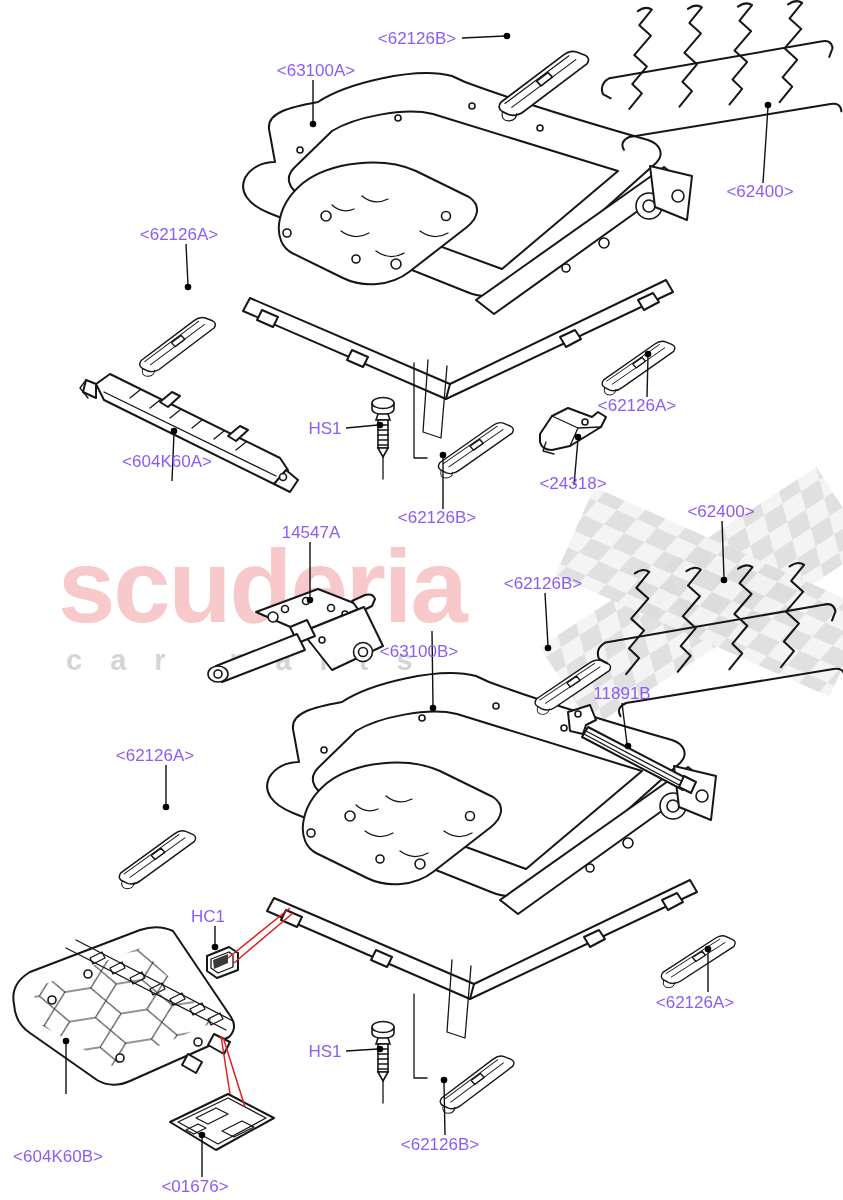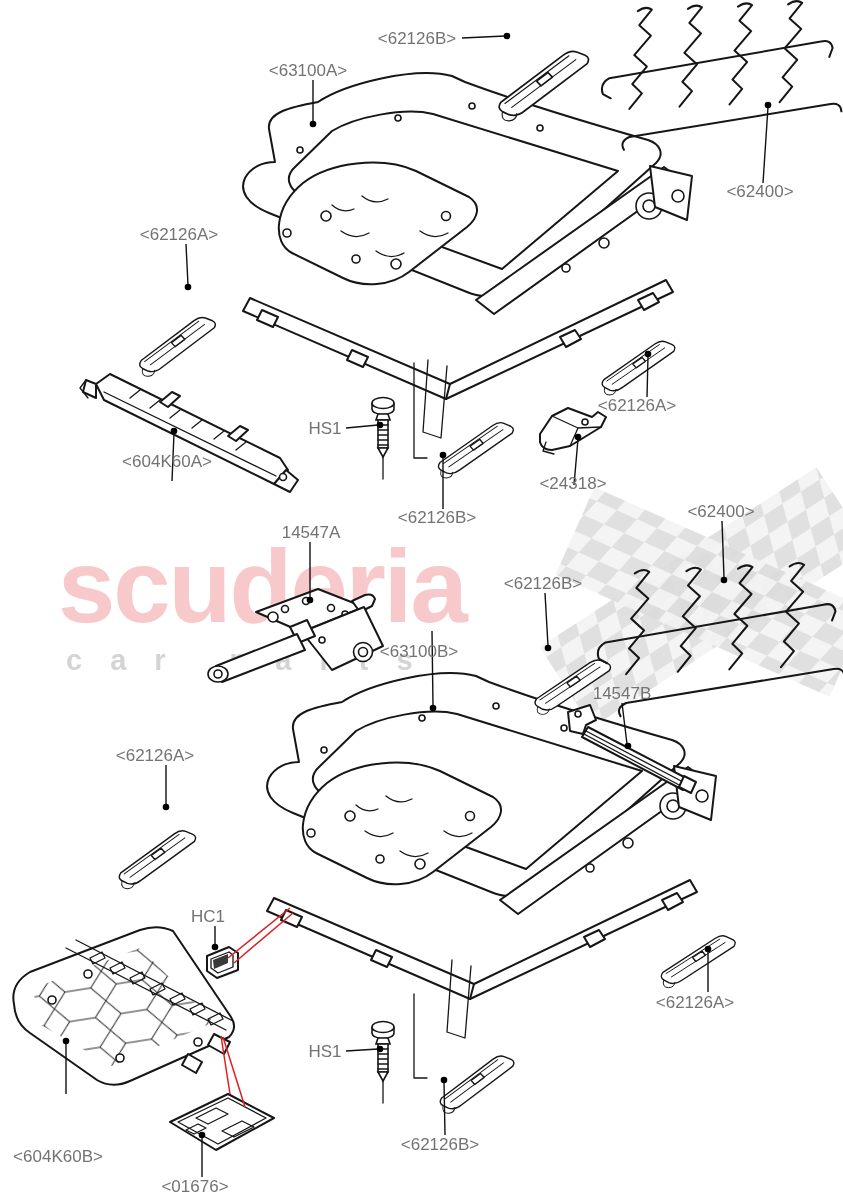--- a/index.html
+++ b/index.html
@@ -1,20 +1,20 @@
 <!DOCTYPE html>
 <html><head>
 <meta charset="utf-8">
 <style>
   html,body{margin:0;padding:0;background:#ffffff;}
   body{width:843px;height:1200px;position:relative;overflow:hidden;
        font-family:"Liberation Sans",sans-serif;}
   #art{position:absolute;left:0;top:0;}
   .callout{position:absolute;transform:translate(-50%,-50%);
-           font:17px "Liberation Sans",sans-serif;color:#737373;
+           font:17px "Liberation Sans",sans-serif;color:#8b5cf6;
            white-space:nowrap;cursor:pointer;z-index:5;}
   .ln{stroke:#161616;stroke-width:2;fill:none;stroke-linejoin:round;stroke-linecap:round;}
   .f{fill:#ffffff;}
   .t{stroke-width:1.3;}
   .lnf{stroke:#161616;stroke-width:1.6;fill:#ffffff;}
   .ld{stroke:#111111;stroke-width:1.4;fill:none;}
   .red{stroke:#e02020;stroke-width:1.5;fill:none;}
   .dot{fill:#000000;stroke:none;}
   .wm-brand{font-family:"Liberation Sans",sans-serif;font-weight:bold;}
   .wm-sub{font-family:"Liberation Sans",sans-serif;font-weight:bold;}
@@ -209,32 +209,32 @@
       <circle class="dot" cx="215" cy="947" r="3.3"></circle>
     <circle class="dot" cx="380" cy="1049" r="3.3"></circle>
       <circle class="dot" cx="66" cy="1041" r="3.3"></circle>
     <circle class="dot" cx="202" cy="1135" r="3.3"></circle>
       <circle class="dot" cx="708" cy="949" r="3.3"></circle>
     <circle class="dot" cx="444" cy="1080" r="3.3"></circle>
   </g>
 </svg>
 
 <div class="callout" style="left:417px;top:39px">&lt;62126B&gt;</div>
-<div class="callout" style="left:308px;top:71px">&lt;63100A&gt;</div>
+<div class="callout" style="left:316px;top:71px">&lt;63100A&gt;</div>
 <div class="callout" style="left:760px;top:192px">&lt;62400&gt;</div>
 <div class="callout" style="left:179px;top:235px">&lt;62126A&gt;</div>
 <div class="callout" style="left:167px;top:462px">&lt;604K60A&gt;</div>
 <div class="callout" style="left:325px;top:429px">HS1</div>
 <div class="callout" style="left:437px;top:518px">&lt;62126B&gt;</div>
 <div class="callout" style="left:573px;top:484px">&lt;24318&gt;</div>
 <div class="callout" style="left:637px;top:406px">&lt;62126A&gt;</div>
 <div class="callout" style="left:311px;top:533px">14547A</div>
 <div class="callout" style="left:721px;top:512px">&lt;62400&gt;</div>
 <div class="callout" style="left:543px;top:584px">&lt;62126B&gt;</div>
 <div class="callout" style="left:419px;top:652px">&lt;63100B&gt;</div>
-<div class="callout" style="left:622px;top:694px">14547B</div>
+<div class="callout" style="left:622px;top:694px">11891B</div>
 <div class="callout" style="left:155px;top:756px">&lt;62126A&gt;</div>
 <div class="callout" style="left:208px;top:917px">HC1</div>
 <div class="callout" style="left:325px;top:1052px">HS1</div>
 <div class="callout" style="left:58px;top:1157px">&lt;604K60B&gt;</div>
 <div class="callout" style="left:195px;top:1187px">&lt;01676&gt;</div>
 <div class="callout" style="left:695px;top:1003px">&lt;62126A&gt;</div>
 <div class="callout" style="left:440px;top:1145px">&lt;62126B&gt;</div>
 
 </body></html>

